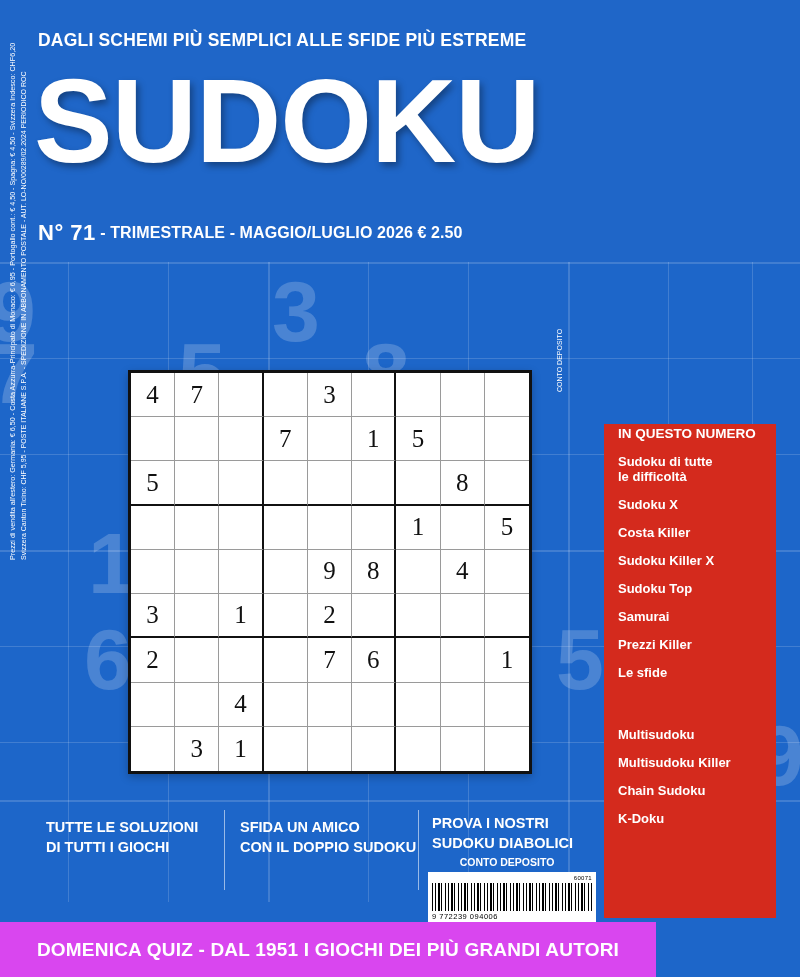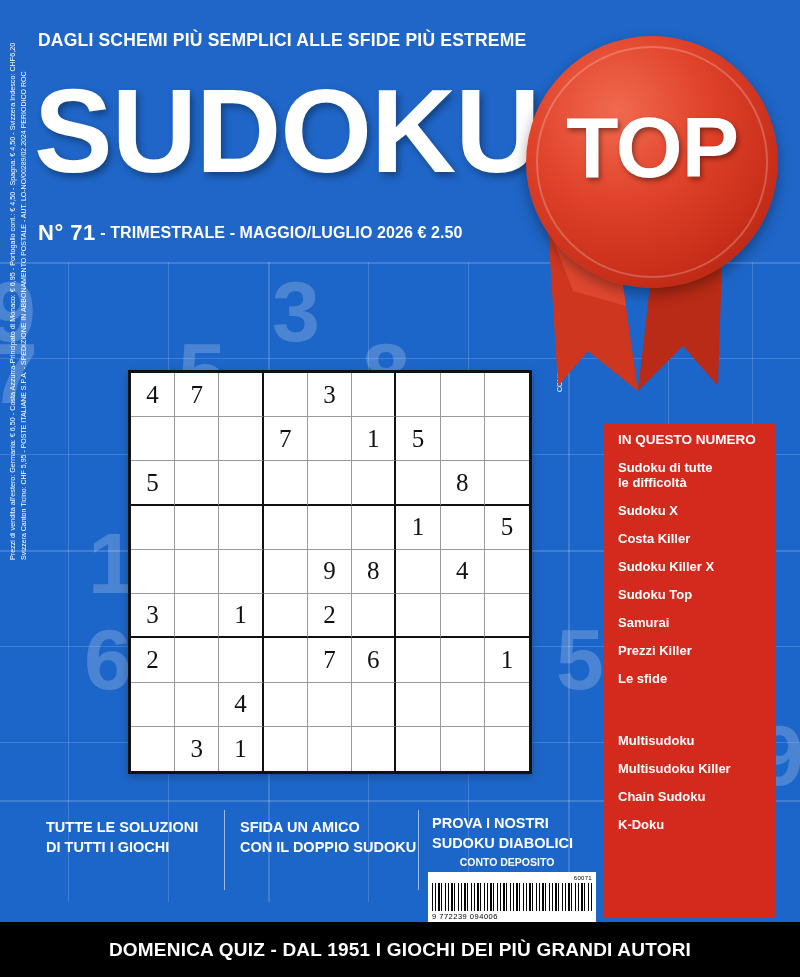--- a/index.html
+++ b/index.html
@@ -27,21 +27,20 @@
     white-space: nowrap;
   }
   .masthead {
     position: absolute; top: 62px; left: 34px;
     color: #ffffff;
     font-size: 118px;
     font-weight: bold;
     letter-spacing: -1px;
     line-height: 1;
     text-shadow: 3px 4px 7px rgba(0,0,0,0.35);
-    margin-top: 10px;
   }
   .issueline {
     position: absolute; top: 220px; left: 38px;
     color: #ffffff; white-space: nowrap;
   }
   .issueline .num {
     font-size: 22px; font-weight: bold; letter-spacing: 0.5px;
   }
   .issueline .meta {
     font-size: 16px; font-weight: bold; letter-spacing: 0.1px;
@@ -150,21 +149,21 @@
     z-index: 6;
     white-space: nowrap;
   }
   
   .redbox {
     position: absolute;
     top: 424px; left: 604px;
     width: 172px; height: 494px;
     background: #d42a1d;
     z-index: 8;
-    padding: 8px 0 0 14px;
+    padding: 2px 0 0 14px;
   }
   .redbox h3 {
     color: #ffffff; font-size: 13.5px; font-weight: bold;
     margin-bottom: 14px;
   }
   .redbox ul { list-style: none; }
   .redbox li {
     color: #ffffff; font-size: 13px; font-weight: bold;
     margin-bottom: 13px; line-height: 1.15;
   }
@@ -211,22 +210,22 @@
     background: repeating-linear-gradient(90deg,
       #000 0 1px, #fff 1px 3px, #000 3px 4px, #fff 4px 6px,
       #000 6px 8px, #fff 8px 9px, #000 9px 10px, #fff 10px 13px);
   }
   .bc-bottom {
     font-size: 7.5px; color: #000; letter-spacing: 0.5px; padding-top: 1px;
   }
   
   .bottombar {
     position: absolute;
-    bottom: 0; left: 0; width: 800px; height: 55px;
-    background: #000000;
+    bottom: 0; left: 0; width: 656px; height: 55px;
+    background: #d946ef;
     display: flex; align-items: center; justify-content: center;
     z-index: 10;
   }
   .bottombar span {
     color: #ffffff; font-size: 19px; font-weight: bold; letter-spacing: 0.2px;
   }
 </style>
 </head>
 <body>
 
@@ -262,29 +261,20 @@
 
   <div class="topband">
     <div class="tagline">DAGLI SCHEMI PIÙ SEMPLICI ALLE SFIDE PIÙ ESTREME</div>
     <div class="masthead">SUDOKU</div>
     <div class="issueline">
       <span class="num">N° 71</span>
       <span class="meta">- TRIMESTRALE - MAGGIO/LUGLIO 2026 € 2.50</span>
     </div>
   </div>
 
-  <div class="rosette-wrap">
-    <svg class="ribbon-tails" viewBox="0 0 240 230">
-      <polygon points="30,40 95,30 120,205 70,165 40,200" fill="#cf3620"></polygon>
-      <polygon points="140,30 205,45 200,200 165,160 120,205" fill="#b92b16"></polygon>
-      <polygon points="30,40 95,30 108,120 55,105" fill="#e0472f"></polygon>
-    </svg>
-    <div class="rosette"></div>
-    <div class="rosette-label">TOP</div>
-  </div>
 
   <div class="puzzle" id="puzzle">
       <div class="cell">4</div>
       <div class="cell">7</div>
       <div class="cell br"></div>
       <div class="cell"></div>
       <div class="cell">3</div>
       <div class="cell br"></div>
       <div class="cell"></div>
       <div class="cell"></div>

